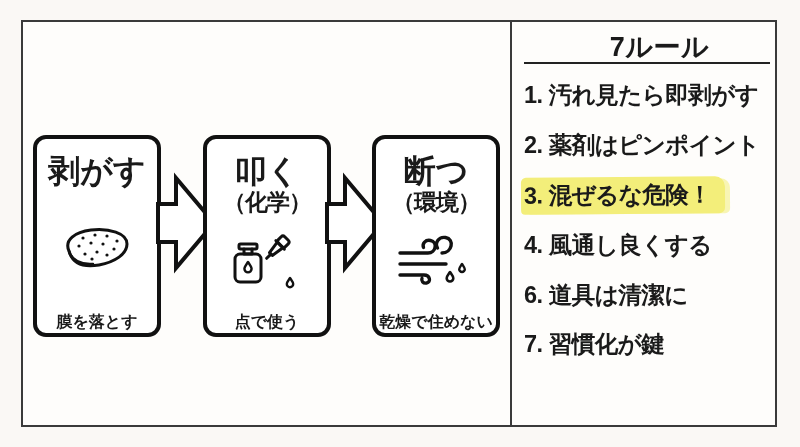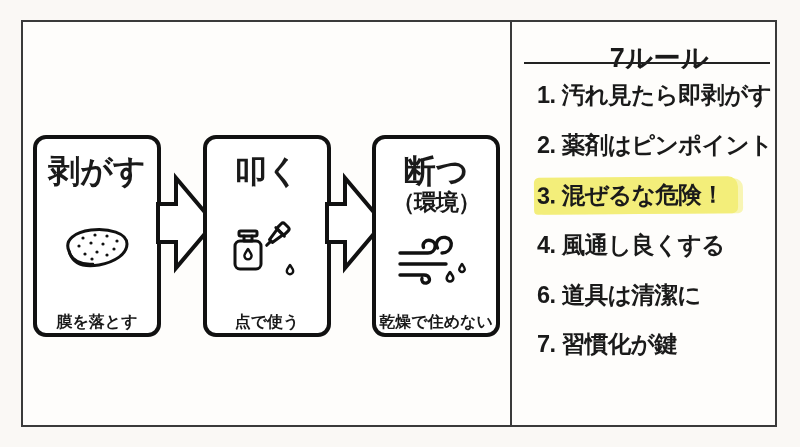--- a/index.html
+++ b/index.html
@@ -27,28 +27,28 @@
   .step-box.s1{left:10px;} .step-box.s2{left:180px;} .step-box.s3{left:349px;}
   .step-title{margin-top:16px;font-size:32px;line-height:1.05;white-space:nowrap;}
   .step-sub{font-size:23px;line-height:1.05;margin-top:1px;white-space:nowrap;letter-spacing:-1px;}
   .step-icon{flex:1;display:flex;align-items:center;justify-content:center;width:100%;}
   .step-caption{font-size:16px;white-space:nowrap;}
   .arrow{position:absolute;top:148px;width:62px;height:106px;}
   .arrow.a1{left:133px;} .arrow.a2{left:302px;}
   
   .rules-area{position:absolute;left:489px;top:0;right:0;bottom:0;}
   .rules-title{
-    position:absolute;top:18px;left:0;right:0;text-align:center;
+    position:absolute;top:7px;left:0;right:0;text-align:center;
     font-size:27px;letter-spacing:0.5px;margin-left:32px;
   }
   .rules-underline{
     position:absolute;top:40px;left:12px;right:5px;height:2px;background:#222;
   }
   .rules-list{position:absolute;top:49px;left:0;right:0;}
-  .rule-row{height:49.8px;display:flex;align-items:center;padding-left:22px;}
+  .rule-row{height:49.8px;display:flex;align-items:center;padding-left:9px;}
   .rule-text{
     font-size:23.5px;white-space:nowrap;letter-spacing:-0.5px;
     padding:2px 4px 3px 3px;
   }
   .rule-text.hl{
     background:#f3ee7a;
     border-radius:5px 10px 6px 4px;
     padding-right:14px;
     box-shadow:6px 1px 0 -1px rgba(243,238,122,0.55);
     transform:rotate(-0.4deg);
@@ -86,20 +86,21 @@
       </div>
       <div class="step-caption">膜を落とす</div>
     </div>
 
     <svg class="arrow a1" viewBox="0 0 62 106">
       <polygon points="2,34 20,34 20,8 58,53 20,98 20,72 2,72" fill="#ffffff" stroke="#111" stroke-width="4"></polygon>
     </svg>
 
     <div class="step-box s2">
       <div class="step-title">叩く</div>
+      <div class="step-sub">（化学）</div>
       <div class="step-icon">
         <svg width="82" height="60" viewBox="0 0 82 60" fill="none" stroke="#111" stroke-width="3" stroke-linecap="round" stroke-linejoin="round">
           <rect x="13" y="11" width="18" height="5" rx="1.5"></rect>
           <path d="M18 16 v5 h8 v-5"></path>
           <rect x="9" y="21" width="26" height="28" rx="5"></rect>
           <path d="M22 29 c2.2 3.2 3.6 4.8 3.6 6.8 a3.6 3.6 0 1 1 -7.2 0 c0 -2 1.4 -3.6 3.6 -6.8 Z" stroke-width="2.4"></path>
           <g transform="rotate(45 52 14)">
             <rect x="47" y="2" width="10" height="9" rx="2.5"></rect>
             <path d="M46 11 h12"></path>
             <path d="M48 11 l2 13 h4 l2 -13"></path>

